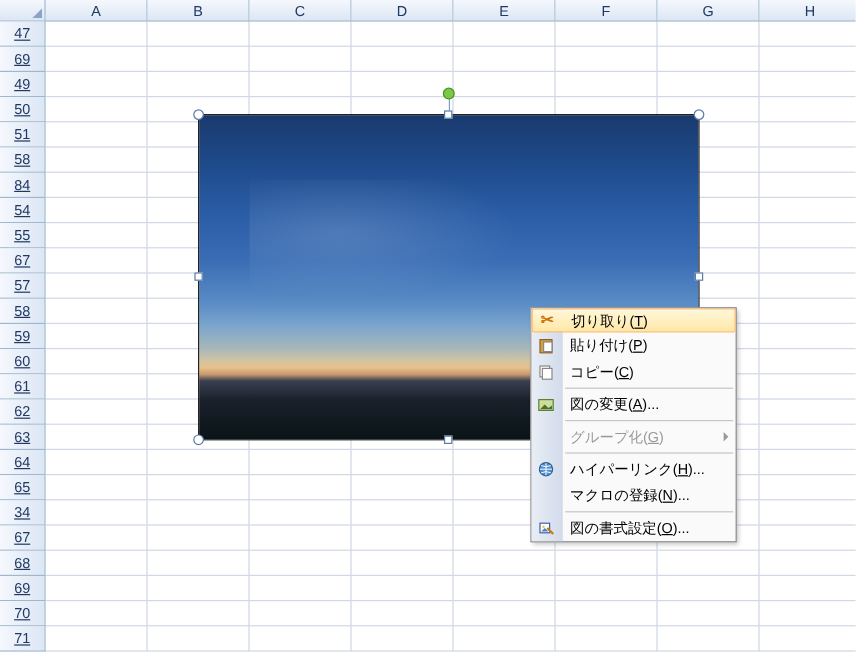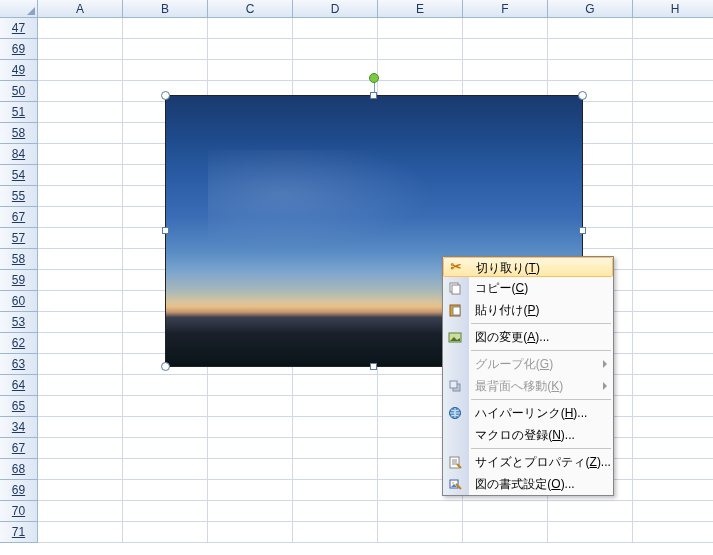--- a/index.html
+++ b/index.html
@@ -206,21 +206,21 @@
       <div class="row-header">51</div>
       <div class="row-header">58</div>
       <div class="row-header">84</div>
       <div class="row-header">54</div>
       <div class="row-header">55</div>
       <div class="row-header">67</div>
       <div class="row-header">57</div>
       <div class="row-header">58</div>
       <div class="row-header">59</div>
       <div class="row-header">60</div>
-      <div class="row-header">53</div>
+      <div class="row-header">61</div>
       <div class="row-header">62</div>
       <div class="row-header">63</div>
       <div class="row-header">64</div>
       <div class="row-header">65</div>
       <div class="row-header">34</div>
       <div class="row-header">67</div>
       <div class="row-header">68</div>
       <div class="row-header">69</div>
       <div class="row-header">70</div>
       <div class="row-header">71</div>
@@ -493,62 +493,49 @@
 </div>
 
 <div class="context-menu">
   <div class="menu-icon-col"></div>
   <div id="menu-items">
       <div class="menu-item highlighted"><span class="menu-icon">
           <span style="color:#d07000;font-weight:bold">✂</span>
         </span><span>切り取り(<span class="underline">T</span>)</span></div>
       <div class="menu-item"><span class="menu-icon">
           <svg width="14" height="14">
+            <rect x="2" y="2" width="10" height="11" fill="#d4a040" stroke="#906020"></rect>
+            <rect x="5" y="4" width="7" height="8" fill="#fff" stroke="#888"></rect>
+          </svg>
+        </span><span>貼り付け(<span class="underline">P</span>)</span></div>
+      <div class="menu-item"><span class="menu-icon">
+          <svg width="14" height="14">
             <rect x="2" y="2" width="8" height="9" fill="#fff" stroke="#888"></rect>
             <rect x="4" y="4" width="8" height="9" fill="#fff" stroke="#888"></rect>
           </svg>
         </span><span>コピー(<span class="underline">C</span>)</span></div>
-      <div class="menu-item"><span class="menu-icon">
-          <svg width="14" height="14">
-            <rect x="2" y="2" width="10" height="11" fill="#d4a040" stroke="#906020"></rect>
-            <rect x="5" y="4" width="7" height="8" fill="#fff" stroke="#888"></rect>
-          </svg>
-        </span><span>貼り付け(<span class="underline">P</span>)</span></div>
       <div class="menu-sep"></div>
       <div class="menu-item"><span class="menu-icon">
           <svg width="14" height="14">
             <rect x="1" y="3" width="12" height="9" fill="#c8e0a8" stroke="#608030"></rect>
             <circle cx="5" cy="7" r="1.5" fill="#f0d060"></circle>
             <path d="M2 11 L6 7 L9 10 L12 8 L12 11 Z" fill="#507030"></path>
           </svg>
         </span><span>図の変更(<span class="underline">A</span>)...</span></div>
       <div class="menu-sep"></div>
       <div class="menu-item disabled"><span>グループ化(<span class="underline">G</span>)</span><span class="submenu-arrow disabled"></span></div>
-      <div class="menu-item disabled"><span class="menu-icon">
-          <svg width="14" height="14">
-            <rect x="5" y="5" width="7" height="7" fill="#c0c8d8" stroke="#8090a8"></rect>
-            <rect x="2" y="2" width="7" height="7" fill="#e8ecf4" stroke="#8090a8"></rect>
-          </svg>
-        </span><span>最背面へ移動(<span class="underline">K</span>)</span><span class="submenu-arrow disabled"></span></div>
       <div class="menu-sep"></div>
       <div class="menu-item"><span class="menu-icon">
           <svg width="14" height="14">
             <circle cx="7" cy="7" r="5.5" fill="#5090d0" stroke="#306090"></circle>
             <path d="M2 7 H12 M7 2 V12 M3 4 Q7 6 11 4 M3 10 Q7 8 11 10" stroke="#fff" stroke-width="0.8" fill="none"></path>
           </svg>
         </span><span>ハイパーリンク(<span class="underline">H</span>)...</span></div>
       <div class="menu-item"><span>マクロの登録(<span class="underline">N</span>)...</span></div>
       <div class="menu-sep"></div>
-      <div class="menu-item"><span class="menu-icon">
-          <svg width="14" height="14">
-            <rect x="2" y="2" width="9" height="11" fill="#fff" stroke="#888"></rect>
-            <path d="M4 5h5M4 7h5M4 9h5" stroke="#888"></path>
-            <path d="M9 9 L13 13" stroke="#c08020" stroke-width="2"></path>
-          </svg>
-        </span><span>サイズとプロパティ(<span class="underline">Z</span>)...</span></div>
       <div class="menu-item"><span class="menu-icon">
           <svg width="14" height="14">
             <rect x="2" y="3" width="8" height="8" fill="#fff" stroke="#4060a0"></rect>
             <circle cx="5" cy="6" r="1" fill="#f0c040"></circle>
             <path d="M8 7 L13 12" stroke="#c08020" stroke-width="2"></path>
             <path d="M3 10 L6 7 L9 10" fill="#5080c0"></path>
           </svg>
         </span><span>図の書式設定(<span class="underline">O</span>)...</span></div>
     </div>
 </div>

